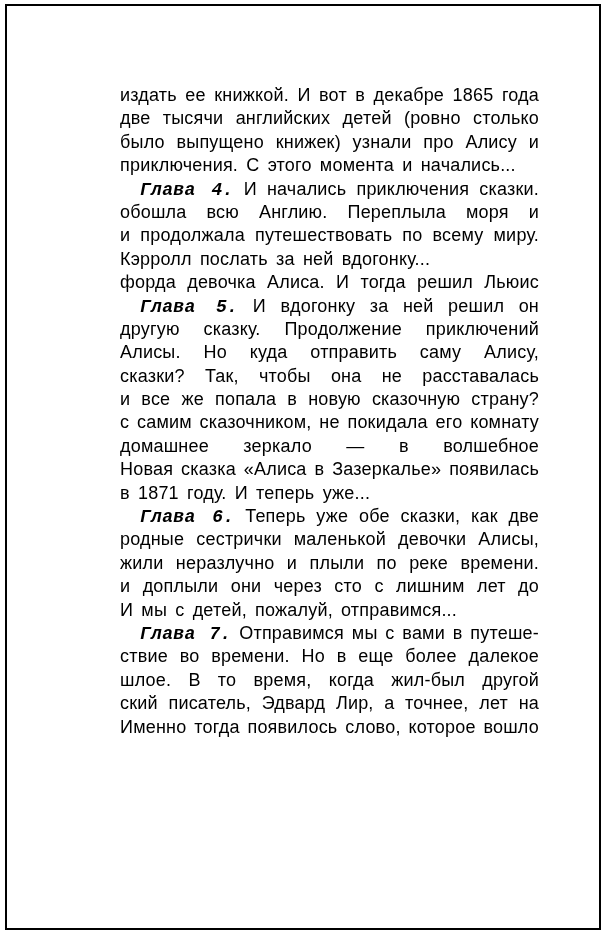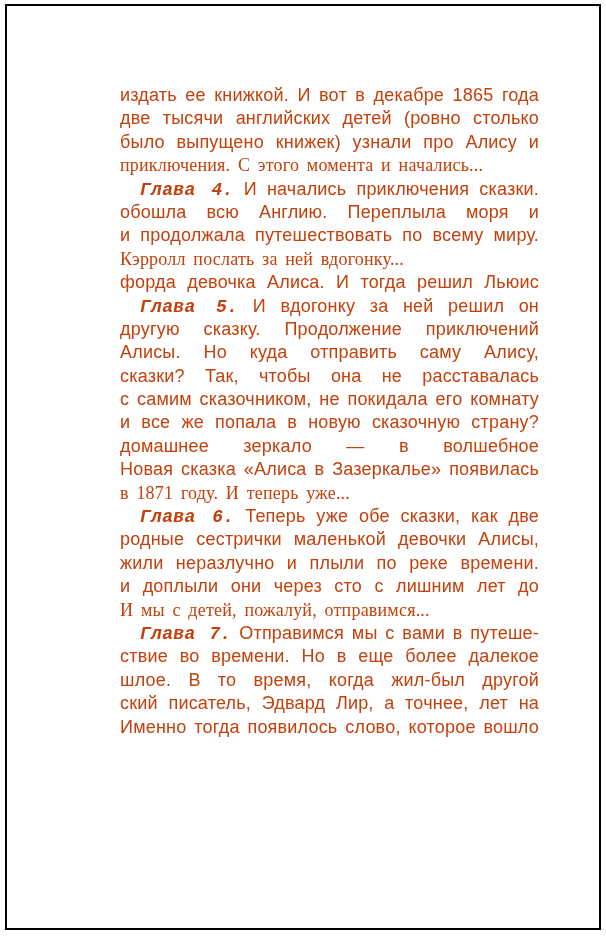--- a/index.html
+++ b/index.html
@@ -22,42 +22,41 @@
     height: 926px;
     border: 2px solid #000000;
     box-sizing: border-box;
     background: #ffffff;
   }
   .text-column {
     position: absolute;
     left: 113px;
     top: 78px;
     width: 419px;
-    color: #c2410c;
+    color: #000000;
     font-size: 18px;
     line-height: 23.4px;
     letter-spacing: 0.2px;
     word-spacing: 2px;
   }
   .paragraph {
     margin: 0;
     padding: 0;
   }
   .line {
     height: 23.4px;
     text-align: justify;
     text-align-last: justify;
     overflow: hidden;
     white-space: normal;
   }
   .line.last {
     text-align: right;
     text-align-last: left;
     word-spacing: 3px;
-    font-family: Liberation Serif, serif;
   }
   .line.indent {
     text-indent: 20px;
   }
   .lead {
     font-weight: 700;
     font-style: italic;
     letter-spacing: 0.3px;
     font-family: Liberation Mono, monospace;
   }
@@ -78,22 +77,22 @@
         <div class="line">обошла всю Англию. Переплыла моря и океаны</div>
         <div class="line">и продолжала путешествовать по всему миру.</div>
         <div class="line last">Кэрролл послать за ней вдогонку...</div>
         <div class="line">форда девочка Алиса. И тогда решил Льюис</div>
       </div>
       <div class="paragraph">
         <div class="line indent"><span class="lead">Глава 5.</span>&nbsp;И вдогонку за ней решил он послать</div>
         <div class="line">другую сказку. Продолжение приключений</div>
         <div class="line">Алисы. Но куда отправить саму Алису, героиню</div>
         <div class="line">сказки? Так, чтобы она не расставалась больше</div>
+        <div class="line">и все же попала в новую сказочную страну?</div>
         <div class="line">с самим сказочником, не покидала его комнату</div>
-        <div class="line">и все же попала в новую сказочную страну?</div>
         <div class="line">домашнее зеркало — в волшебное Зазеркалье.</div>
         <div class="line">Новая сказка «Алиса в Зазеркалье» появилась</div>
         <div class="line last">в 1871 году. И теперь уже...</div>
       </div>
       <div class="paragraph">
         <div class="line indent"><span class="lead">Глава 6.</span>&nbsp;Теперь уже обе сказки, как две</div>
         <div class="line">родные сестрички маленькой девочки Алисы,</div>
         <div class="line">жили неразлучно и плыли по реке времени. Так</div>
         <div class="line">и доплыли они через сто с лишним лет до нас.</div>
         <div class="line last">И мы с детей, пожалуй, отправимся...</div>

